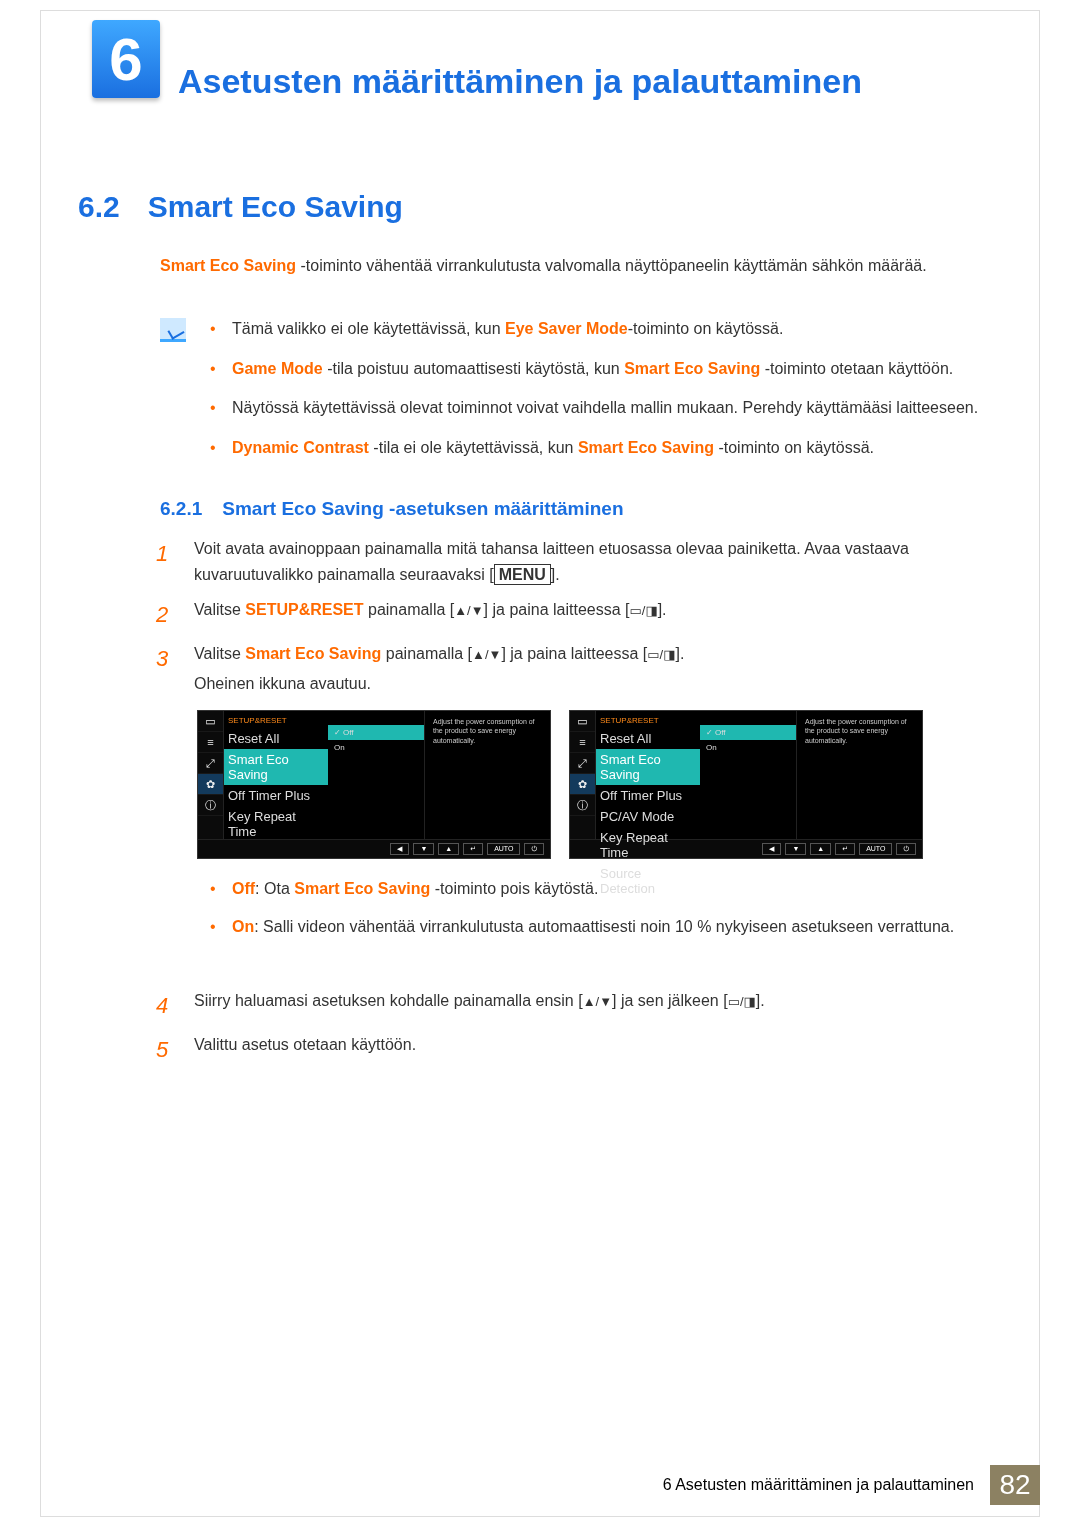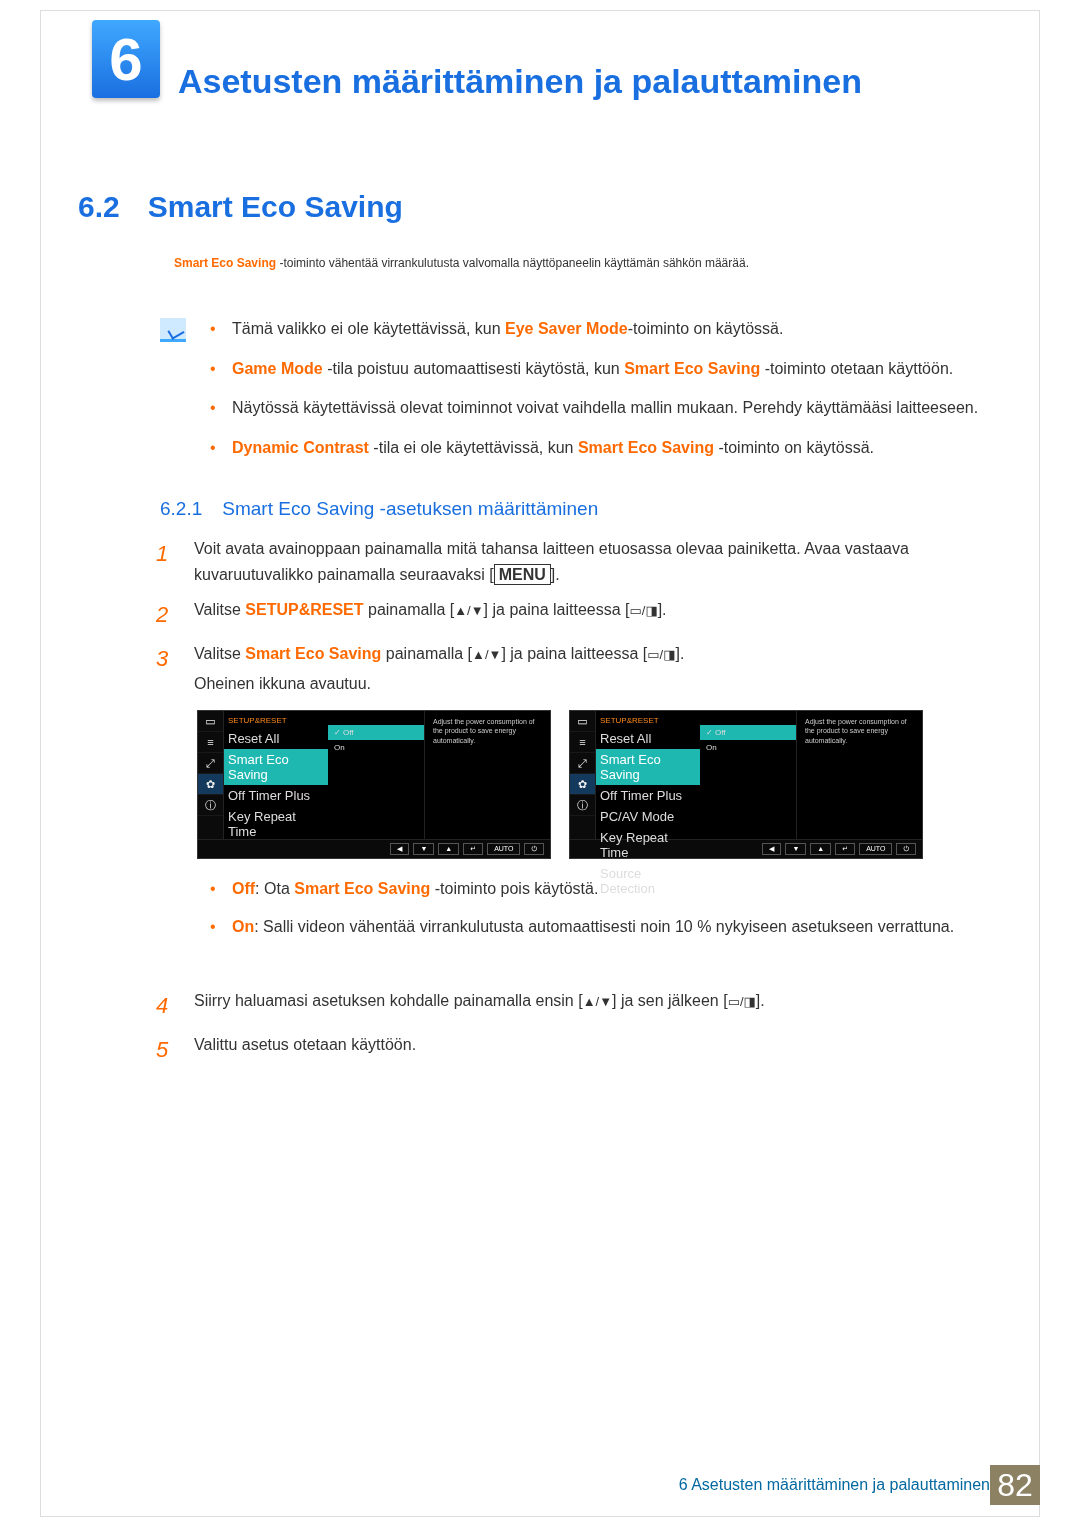--- a/index.html
+++ b/index.html
@@ -44,23 +44,22 @@
     color: #1a6fe0;
     font-size: 30px;
     font-weight: bold;
   }
   .section-number {
     margin-right: 28px;
   }
   .intro-para {
     position: absolute;
     top: 254px; left: 160px; right: 90px;
-    font-size: 12px;
+    font-size: 16px;
     line-height: 1.55;
-    margin-left: 14px;
   }
   .orange { color: #ff6a00; font-weight: bold; }
   .note-icon {
     position: absolute;
     top: 318px; left: 160px;
     width: 26px; height: 24px;
     background: #cfe9ff;
     border-bottom: 3px solid #3fa8ff;
   }
   .note-icon::after {
@@ -85,21 +84,21 @@
     position: absolute;
     left: 0;
     color: #ff6a00;
     font-size: 16px;
   }
   .subsection-heading {
     position: absolute;
     top: 498px; left: 160px;
     color: #1a6fe0;
     font-size: 19px;
-    font-weight: normal;
+    font-weight: bold;
   }
   .subsection-number { margin-right: 20px; }
   .steps {
     position: absolute;
     top: 536px; left: 156px; right: 90px;
     font-size: 16px;
     line-height: 1.65;
   }
   .step-row {
     display: flex;
@@ -235,28 +234,29 @@
     line-height: 1.65;
   }
   .footer {
     position: absolute;
     bottom: 22px; right: 40px;
     height: 40px;
     display: flex;
     align-items: center;
   }
   .footer-text {
-    color: #0369a1;
-    font-size: 16px;
+    color: #000000;
+    font-size: 16px;
+    margin-right: 16px;
   }
   .footer-page {
     width: 50px; height: 40px;
     background: #8c8162;
     color: #fff;
-    font-size: 32px;
+    font-size: 28px;
     display: flex;
     align-items: center;
     justify-content: center;
   }
 </style>
 </head>
 <body>
 
 <div class="page-outline"></div>
 

